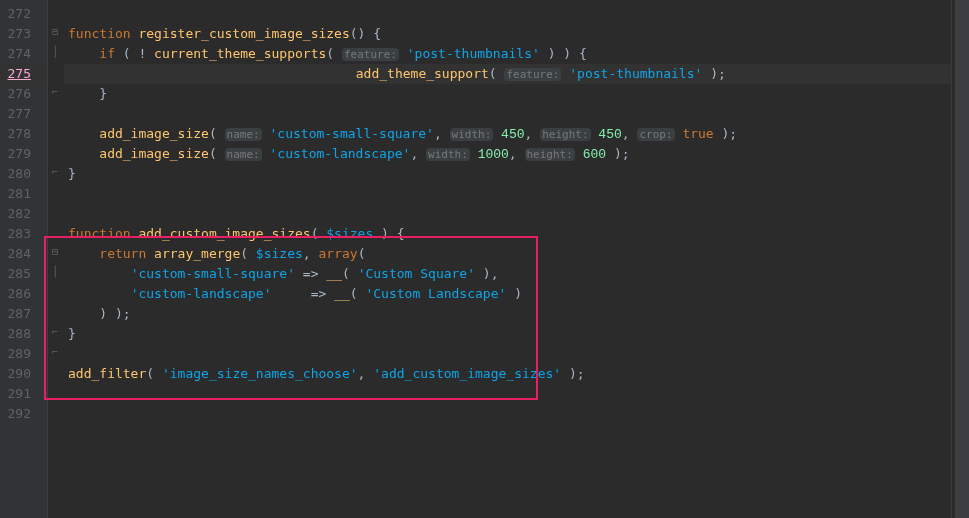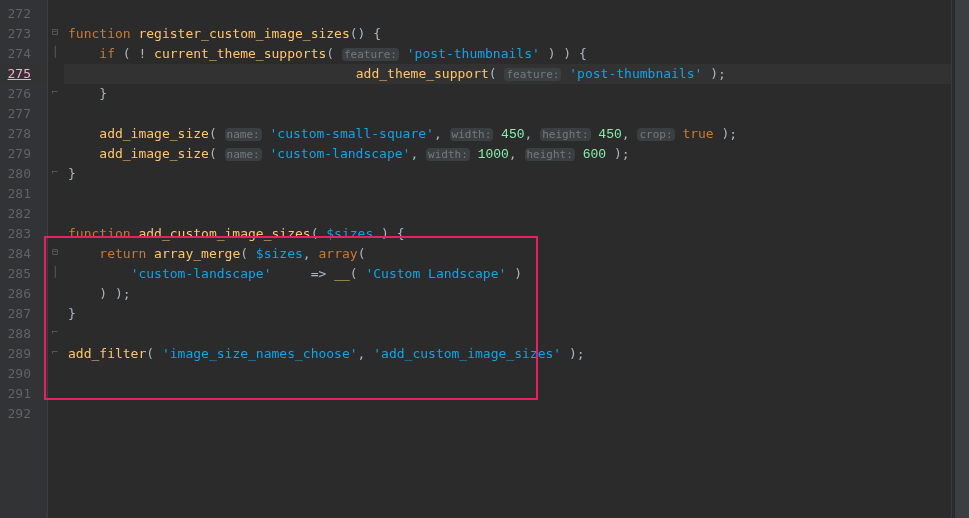--- a/index.html
+++ b/index.html
@@ -147,20 +147,21 @@
 
   <div class="code-line"></div>
 
 
   <div class="code-line"></div>
 
   <div class="code-line"><span class="kw">function</span><span class="fn"> add_custom_image_sizes</span><span class="punct">( </span><span class="var">$sizes</span><span class="punct"> ) {</span></div>
 
   <div class="code-line"><span>    </span><span class="kw">return</span><span> </span><span class="fn">array_merge</span><span class="punct">( </span><span class="var">$sizes</span><span class="punct">, </span><span class="kw">array</span><span class="punct">(</span></div>
 
+  <div class="code-line"><span>        </span><span class="str">'custom-small-square'</span><span class="punct"> =&gt; </span><span class="fn">__</span><span class="punct">( </span><span class="str">'Custom Square'</span><span class="punct"> ),</span></div>
 
   <div class="code-line"><span>        </span><span class="str">'custom-landscape'</span><span>    </span><span class="punct"> =&gt; </span><span class="fn">__</span><span class="punct">( </span><span class="str">'Custom Landscape'</span><span class="punct"> )</span></div>
 
   <div class="code-line"><span>    </span><span class="punct">) );</span></div>
 
   <div class="code-line"><span class="punct">}</span></div>
 
   <div class="code-line"></div>
 
   <div class="code-line"><span class="fn">add_filter</span><span class="punct">( </span><span class="str">'image_size_names_choose'</span><span class="punct">, </span><span class="str">'add_custom_image_sizes'</span><span class="punct"> );</span></div>

